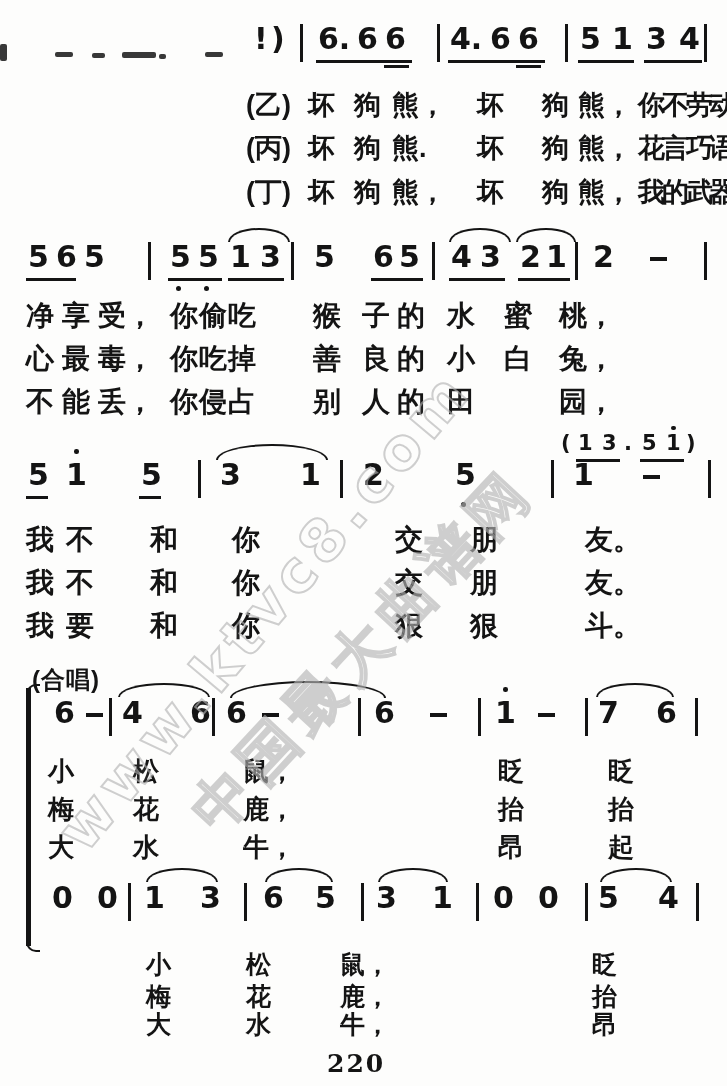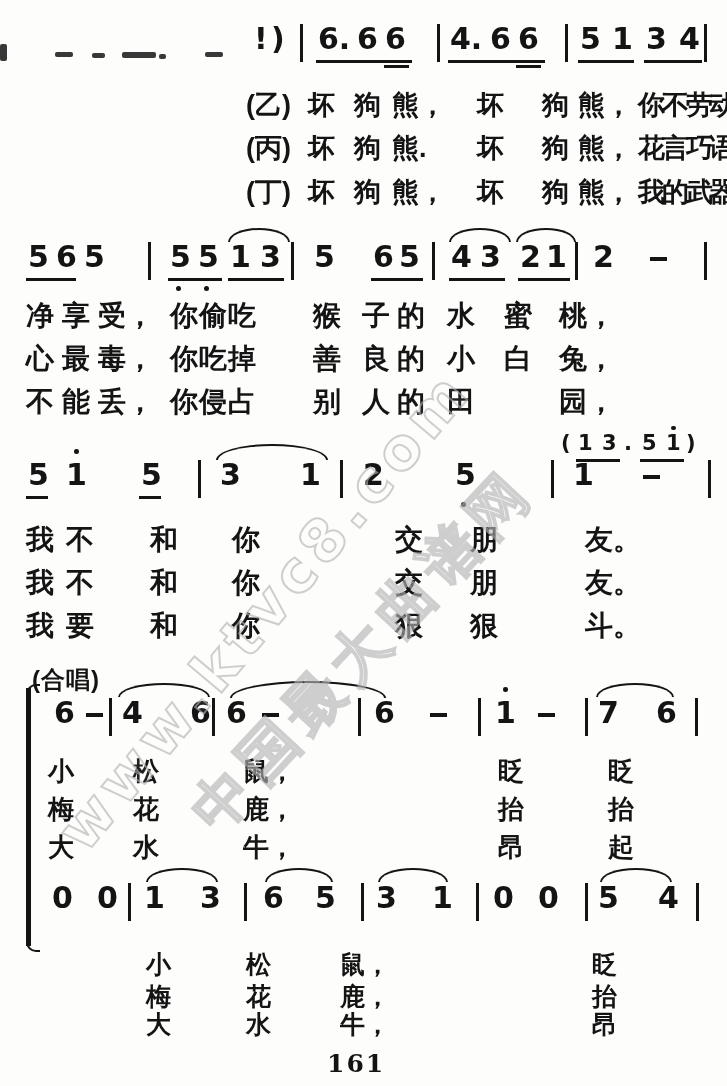--- a/index.html
+++ b/index.html
@@ -37,21 +37,21 @@
           font-weight:bold;font-family:"DejaVu Serif","Liberation Serif",serif;letter-spacing:2px;}
   .chorus{position:absolute;left:32px;top:664px;font-size:24px;font-weight:bold;letter-spacing:1px;}
 </style>
 </head>
 <body>
 
 <div id="stage">
   <div class="chorus">(合唱)</div>
   <div class="wm wm-url" style="left:70px;top:808px;transform:rotate(-50deg);">www.ktvc8.com</div>
   <div class="wm wm-site" style="left:203px;top:783px;transform:rotate(-47deg);">中国最大曲谱网</div>
-  <div class="pageno">161</div>
+  <div class="pageno">220</div>
 <div class="smudge" style="left: 0px; top: 44px; width: 7px; height: 17px;"></div>
     <div class="smudge" style="left: 55px; top: 52px; width: 18px; height: 5px;"></div>
     <div class="smudge" style="left: 92px; top: 53px; width: 13px; height: 5px;"></div>
     <div class="smudge" style="left: 122px; top: 52px; width: 34px; height: 6px;"></div>
     <div class="smudge" style="left: 159px; top: 54px; width: 7px; height: 5px;"></div>
     <div class="smudge" style="left: 205px; top: 52px; width: 18px; height: 5px;"></div>
     <div class="bracket" style="left: 26px; top: 688px; width: 5px; height: 258px;"></div>
     <div class="bracket-hook" style="left: 26px; top: 684px;"></div>
     <div class="bracket-hook bottom" style="left: 26px; top: 940px;"></div>
     <div class="mline" style="top: 22px;">

